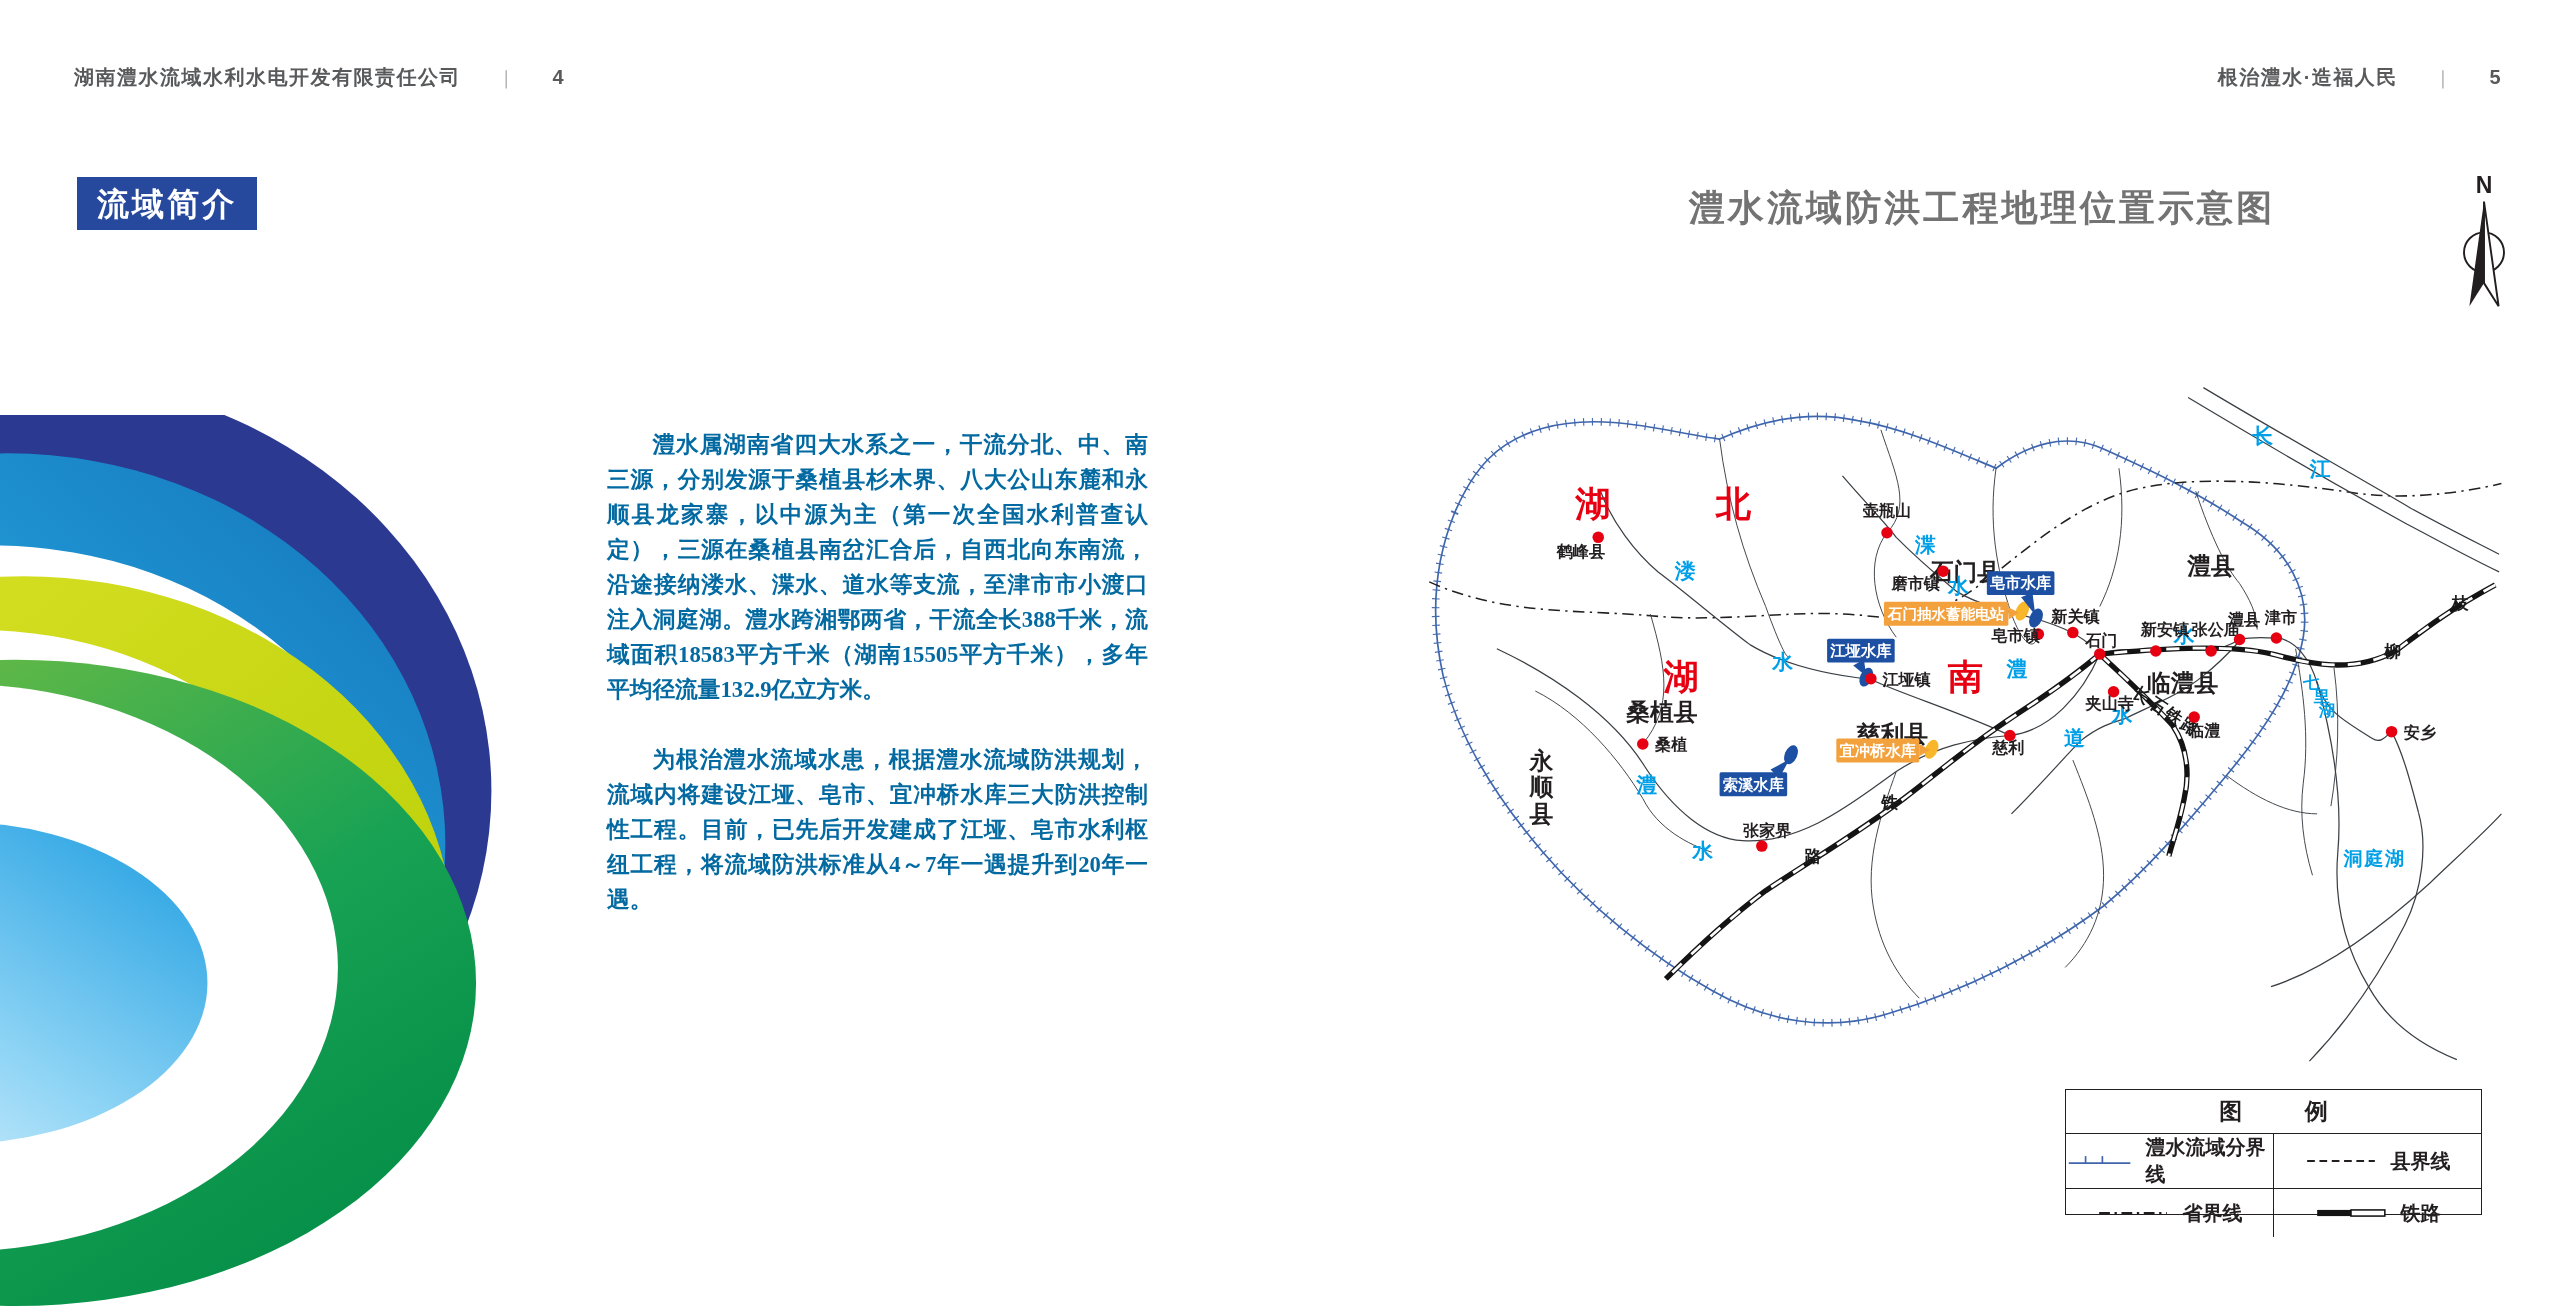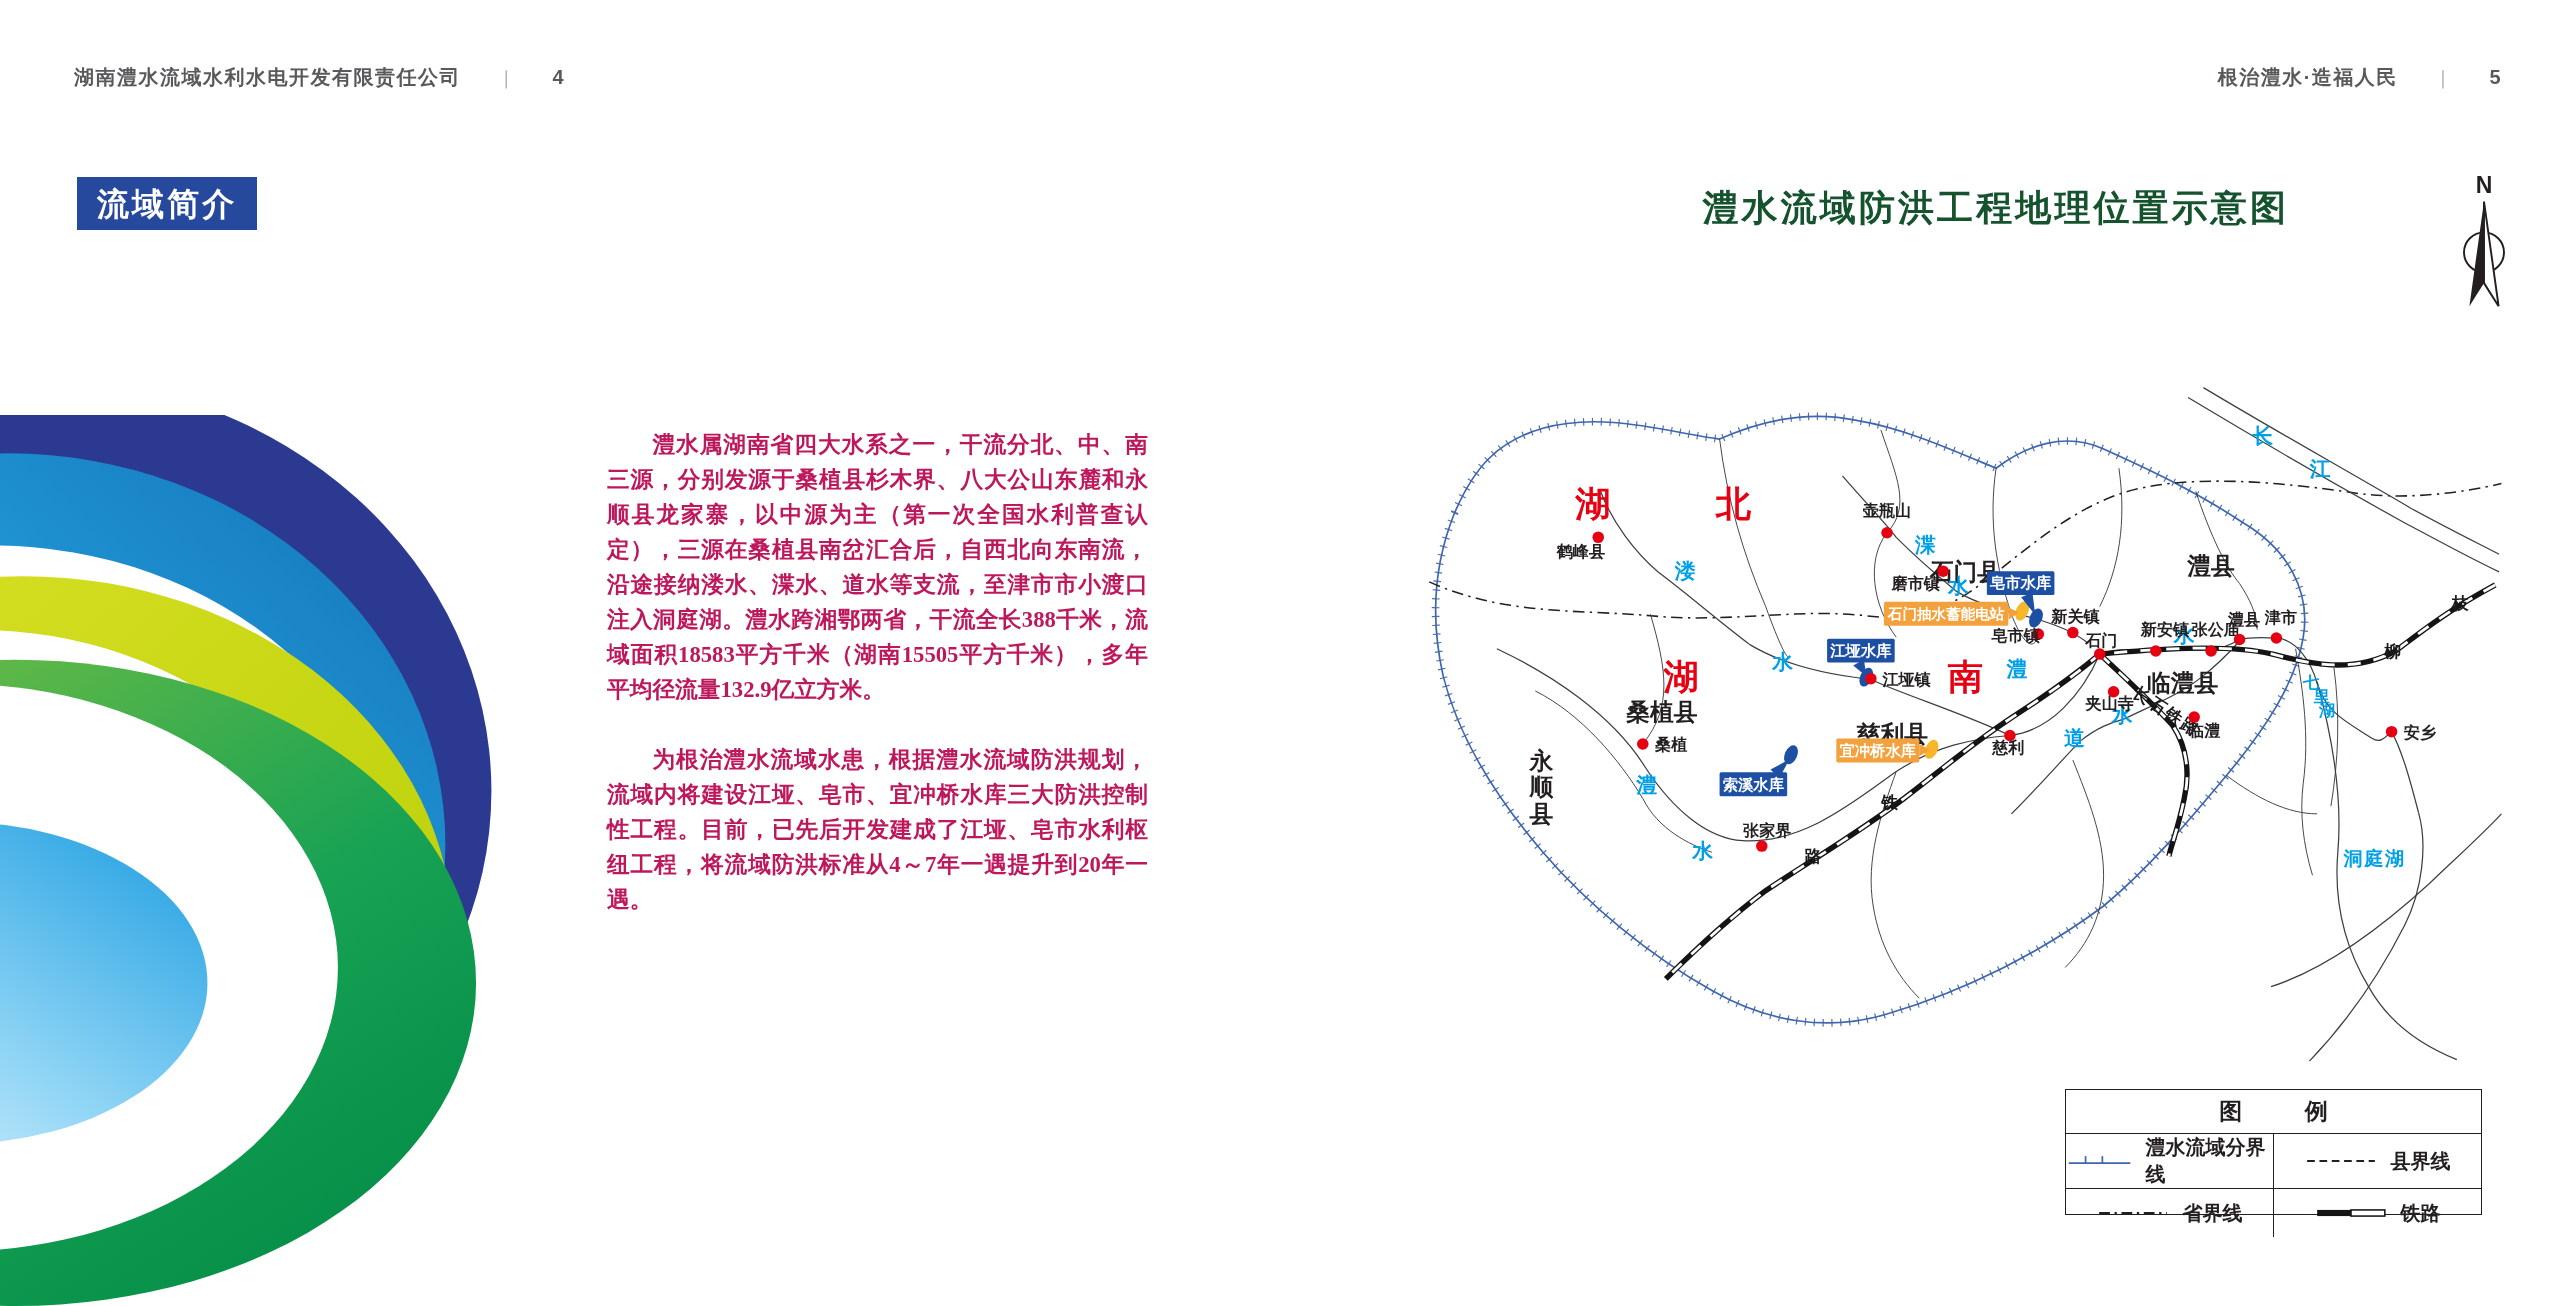--- a/index.html
+++ b/index.html
@@ -18,28 +18,28 @@
   #section-title{
     position:absolute;left:77px;top:177px;
     background:#27499d;color:#fff;
     font-size:32px;font-weight:bold;letter-spacing:3.1px;
     padding:10.7px 20px;line-height:1;
   }
   #intro-text{
     position:absolute;left:607px;top:427px;width:541px;
     font-family:"Liberation Serif","DejaVu Serif",serif;
     font-size:22.7px;line-height:35px;font-weight:bold;
-    text-align:justify;color:#be185d;
+    text-align:justify;color:#0369a1;
   }
   #intro-text p{margin:0 0 35px 0;text-indent:2em;}
   #swirl-logo{position:absolute;left:0;top:415px;}
   
   #map-title{
-    position:absolute;left:1675px;top:184px;width:614px;text-align:right;
-    font-size:36px;font-weight:bold;color:#14532d;letter-spacing:3.1px;
+    position:absolute;left:1675px;top:184px;width:614px;text-align:center;
+    font-size:36px;font-weight:bold;color:#737373;letter-spacing:3.1px;
   }
   #compass{position:absolute;left:2457px;top:174px;width:54px;text-align:center;}
   #compass .n{font-size:23px;font-weight:bold;color:#231f20;line-height:1;}
   #map-svg{position:absolute;left:1420px;top:330px;}
   
   .river{fill:none;stroke:#3a3f44;stroke-width:1.6;}
   .cnty{fill:none;stroke:#43484d;stroke-width:1.3;}
   .prov-line{fill:none;stroke:#231f20;stroke-width:2;stroke-dasharray:15 7 3 7;}
   .basin{fill:none;stroke:#3f66ad;stroke-width:2.2;}
   .basin-ticks{fill:none;stroke:#3f66ad;stroke-width:10;stroke-dasharray:1.5 10;opacity:.95;}

